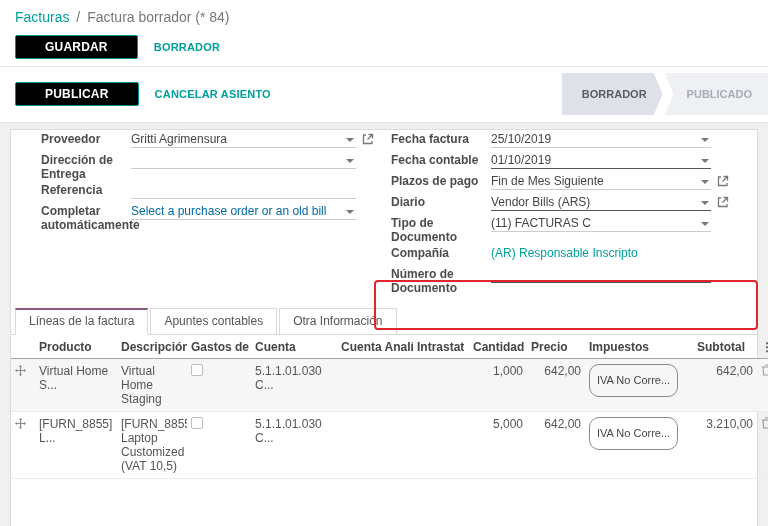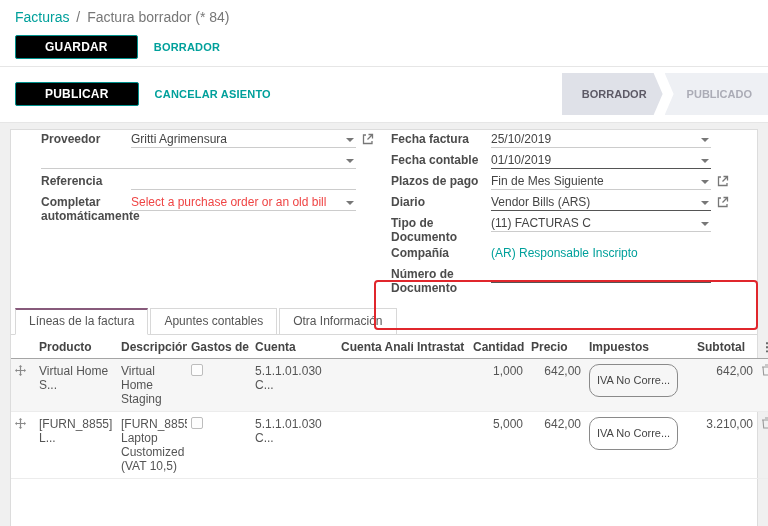--- a/index.html
+++ b/index.html
@@ -58,21 +58,21 @@
   .flabel { font-weight:bold; color:#4c4c4c; font-size:12px; padding-top:2px; line-height:14px; }
   .fcol.left  .flabel { width:90px; }
   .fcol.right .flabel { width:100px; }
   .fvalue {
     flex:1; position:relative; border-bottom:1px solid #ccc;
     min-height:18px; padding:2px 14px 1px 0; color:#444; cursor:text;
   }
   .fvalue.required { border-bottom-color:#555; }
   .fvalue.nounder { border-bottom:none; cursor:pointer; }
   .fval-text { white-space:nowrap; }
-  .fval-text.placeholder { color:#ef4444; }
+  .fval-text.placeholder { color:#0369a1; }
   .fval-text.link { color:#00a09b; cursor:pointer; }
   .caret {
     position:absolute; right:2px; top:8px; width:0; height:0; cursor:pointer;
     border-left:4px solid transparent; border-right:4px solid transparent;
     border-top:4px solid #777;
   }
   .ext {
     position:absolute; right:-18px; top:3px; width:12px; height:12px;
     cursor:pointer; color:#777;
   }
@@ -152,20 +152,21 @@
             <span class="caret"></span>
             <span class="ext">
               <svg width="12" height="12" viewBox="0 0 12 12">
                   <path d="M4 2 H1.5 V10.5 H10 V8" fill="none" stroke="#777" stroke-width="1.3"></path>
                   <path d="M6.5 1.5 H10.5 V5.5 M10.5 1.5 L5.5 6.5" fill="none" stroke="#777" stroke-width="1.3"></path>
                 </svg>
             </span>
           </div>
         </div>
         <div class="frow">
+          <label class="flabel">Dirección de Entrega</label>
           <div class="fvalue">
             <span class="fval-text"></span>
             <span class="caret"></span>
           </div>
         </div>
         <div class="frow">
           <label class="flabel">Referencia</label>
           <div class="fvalue">
             <span class="fval-text"></span>
           </div>

